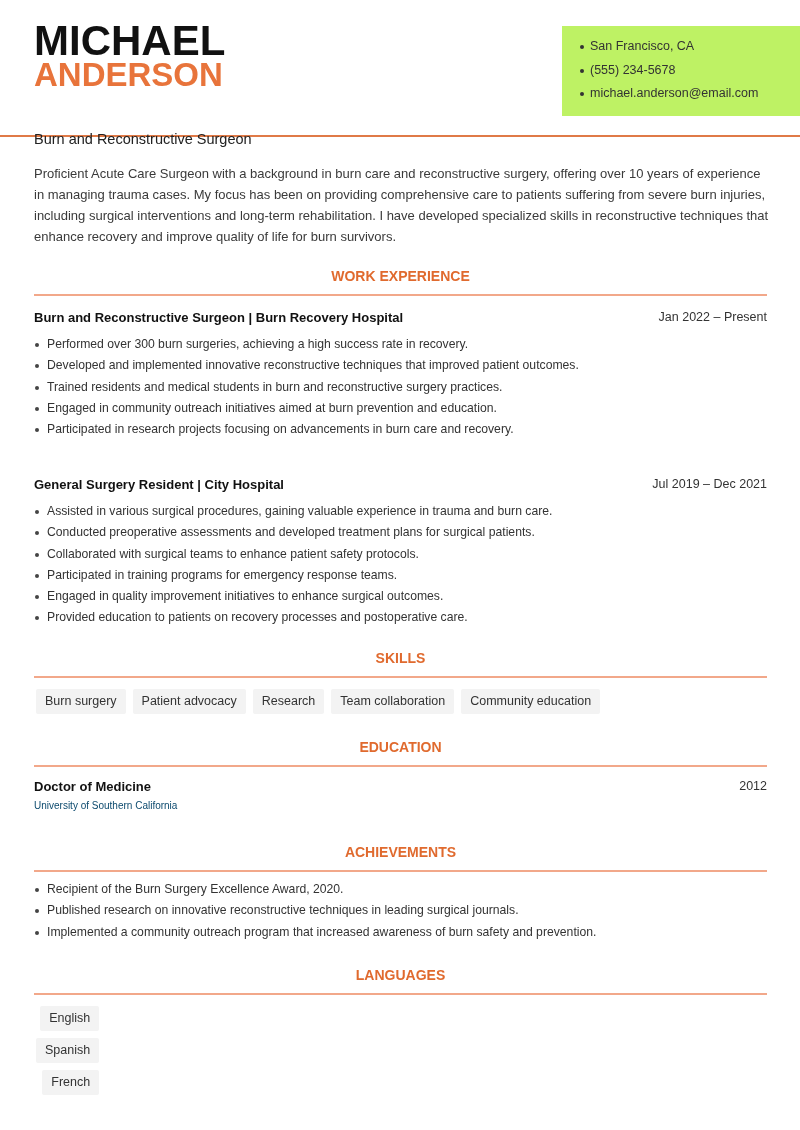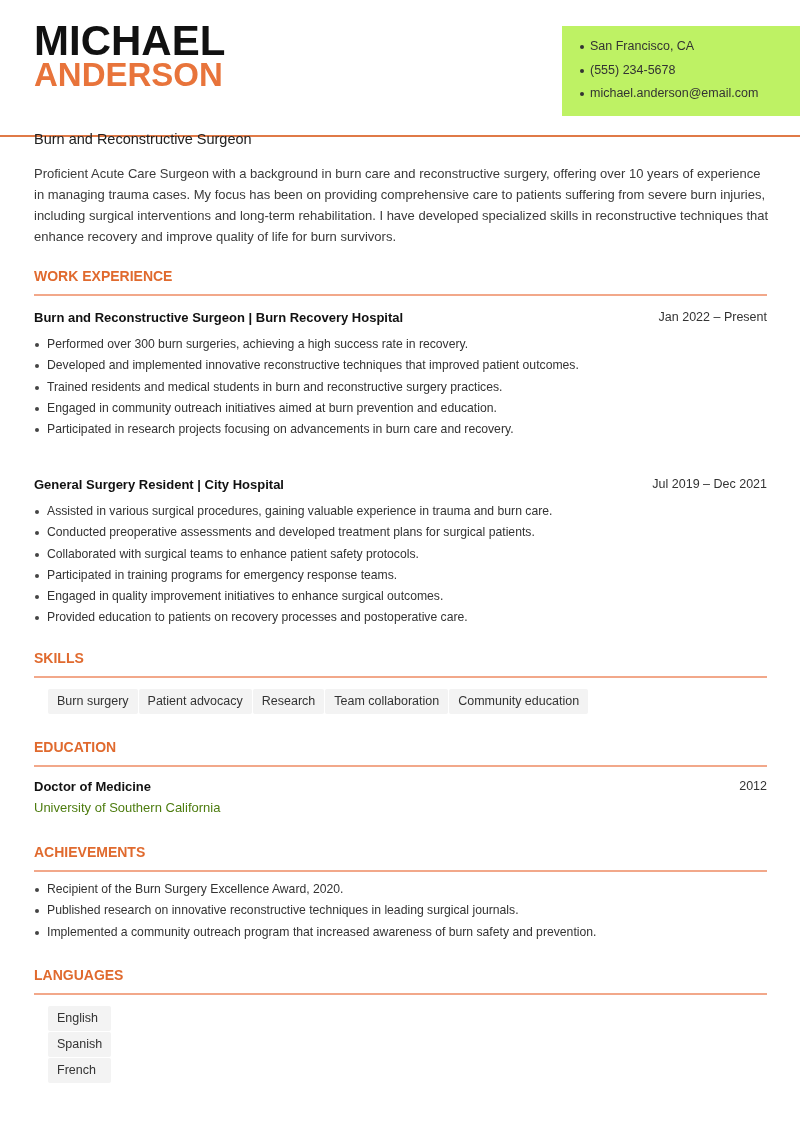--- a/index.html
+++ b/index.html
@@ -44,54 +44,55 @@
     }
     .summary {
       position: absolute; left: 34px; top: 163px; width: 735px;
       font-size: 13px; line-height: 21px; color: #3a3a3a;
     }
     .section-title {
       position: absolute; left: 34px; width: 733px;
       font-size: 14px; font-weight: bold; color: #e06a2e;
       padding-bottom: 10px;
       border-bottom: 2px solid #f2a88a;
+      text-align: center;
     }
     .job-head {
       position: absolute; left: 34px; width: 733px;
       font-size: 13px; font-weight: bold; color: #111;
     }
     .job-date {
       position: absolute; right: 0; top: 0;
       font-weight: normal; font-size: 12.5px; color: #333;
     }
     .bullets {
       position: absolute; left: 34px; width: 733px; list-style: none;
     }
     .bullets li {
       font-size: 12.2px; color: #333; height: 21.3px; line-height: 16px;
       position: relative; padding-left: 13px;
     }
     .bullets li::before {
       content: ""; position: absolute; left: 1px; top: 7px;
       width: 4px; height: 4px; border-radius: 50%; background: #444;
     }
-    .tags { position: absolute; left: 48px; display: flex; gap: 1px; }
+    .tags { position: absolute; left: 36px; display: flex; gap: 7px; align-items: flex-end; }
     .tag {
       background: #f3f3f3; font-size: 12.5px; color: #333;
       height: 25px; line-height: 25px; padding: 0 9px; border-radius: 2px;
     }
     .edu-row {
       position: absolute; left: 34px; width: 733px;
       font-size: 13px; font-weight: bold; color: #111;
     }
     .edu-year {
       position: absolute; right: 0; top: 0; font-weight: normal; font-size: 12.5px; color: #333;
     }
     .edu-school {
-      position: absolute; left: 34px; font-size: 13px; color: #4d7c0f;
+      position: absolute; left: 34px; font-size: 10px; color: #0c4a6e;
     }
   </style>
 </head>
 <body>
 
 <div class="header">
   <div class="name-first">MICHAEL</div>
   <div class="name-last">ANDERSON</div>
   <div class="title">Burn and Reconstructive Surgeon</div>
   <div class="contact-box">

